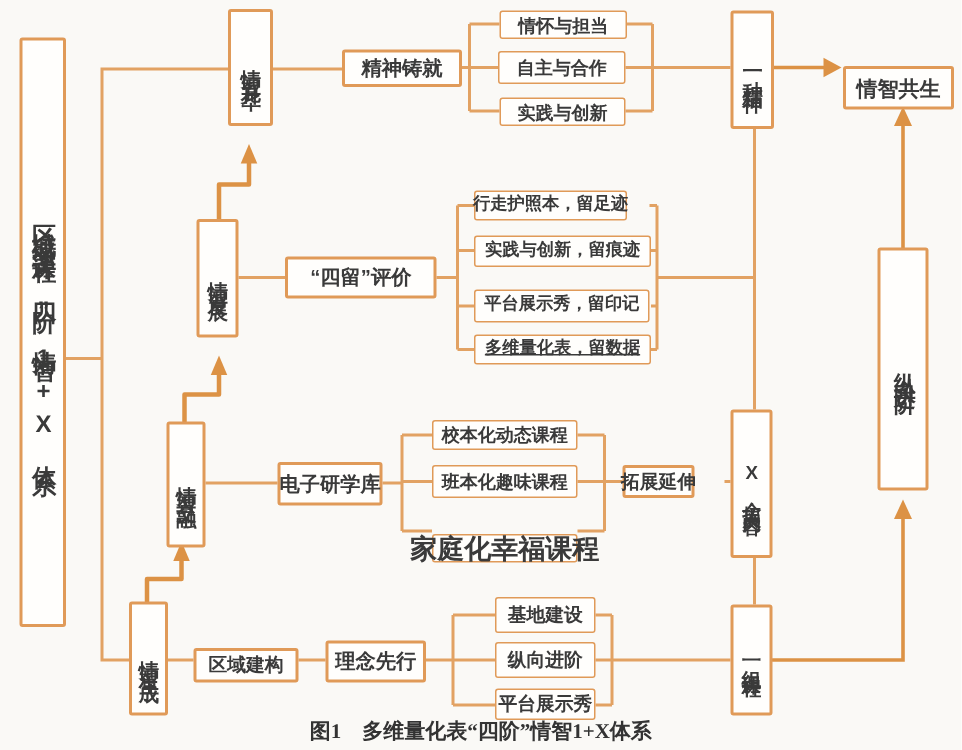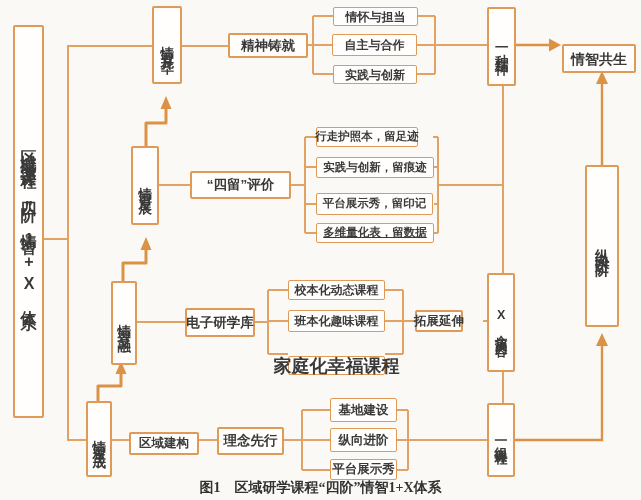--- a/index.html
+++ b/index.html
@@ -152,15 +152,15 @@
   <div class="b sm" id="n-s2">纵向进阶</div>
   <div class="b sm" id="n-s3">平台展示秀</div>
   <div class="b" id="n-yizu">
     <span class="vt">一组课程</span>
   </div>
 
   <div class="b" id="n-zongxiang">
     <span class="vt">纵向进阶</span>
   </div>
 
-  <div id="caption">图1　区域研学课程“四阶”情智1+X体系</div>
+  <div id="caption">图1　多维量化表“四阶”情智1+X体系</div>
 
 </div>
 
 </body></html>

